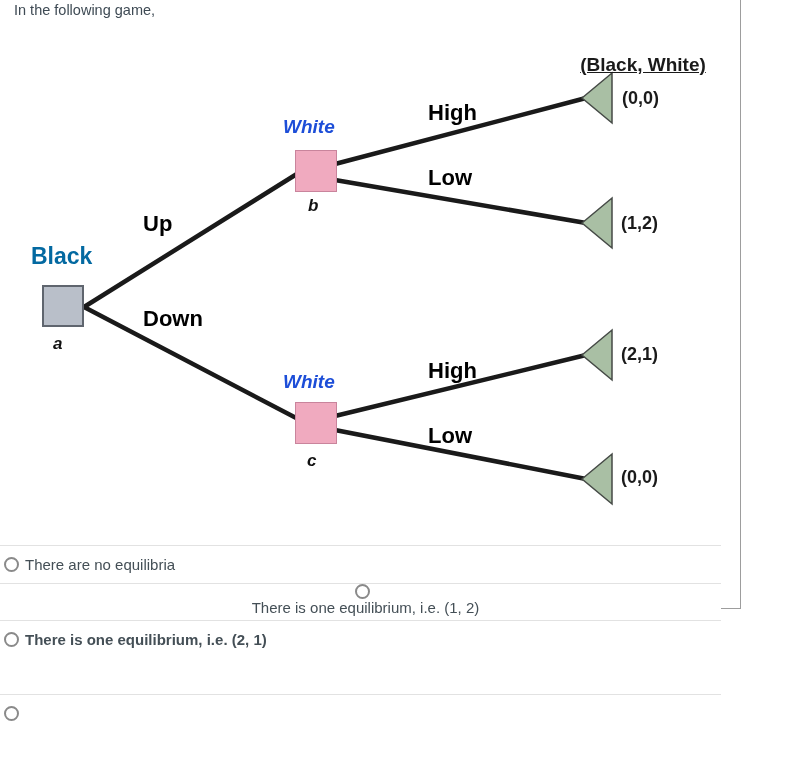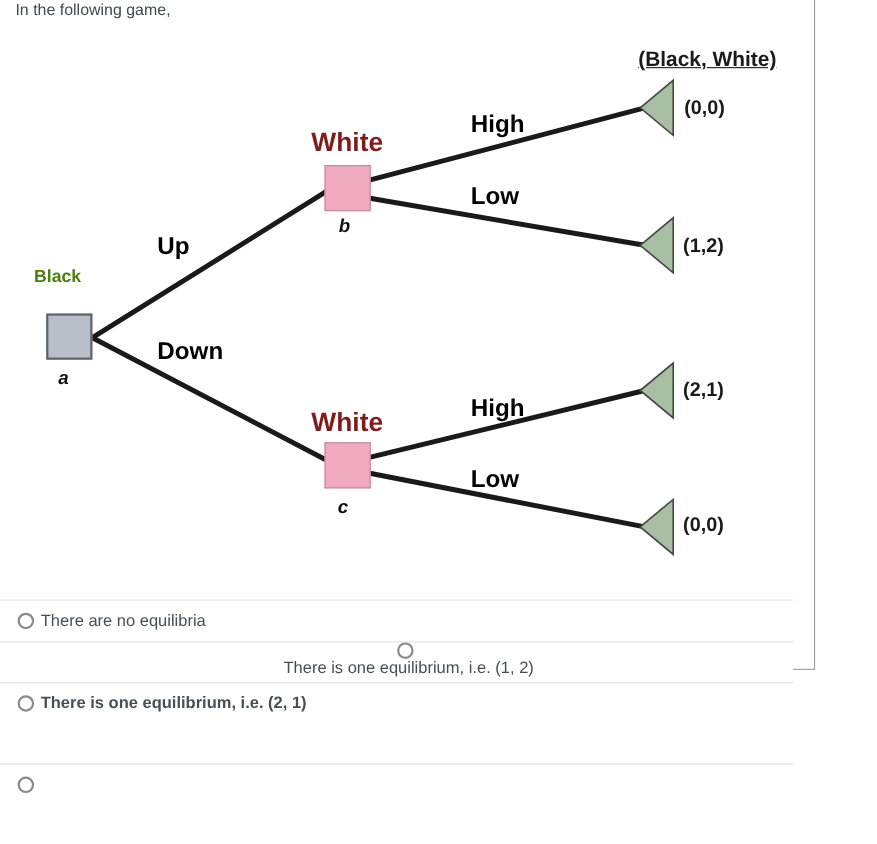--- a/index.html
+++ b/index.html
@@ -9,31 +9,31 @@
                     background:#ffffff; border-right:1px solid #9d9d9d; border-bottom:1px solid #9d9d9d; }
   .page-title { position:absolute; left:14px; top:2px; font-size:14.5px; color:#3e4a54; }
 
   
   #tree { position:absolute; left:0; top:30px; width:741px; height:515px; }
   #edges { position:absolute; left:0; top:0; width:741px; height:515px; }
   .node-square { position:absolute; width:42px; height:42px; }
   .node-black  { background:#b9bfc9; border:2px solid #5f656e; }
   .node-white  { background:#f0aabf; border:1px solid #c9849c; }
   .tree-label { position:absolute; font-weight:bold; font-size:22px; color:#000000; white-space:nowrap; }
-  .player-black { color:#4d7c0f; font-size:16px; }
-  .player-white { color:#7f1d1d; font-size:24px; }
+  .player-black { color:#0369a1; font-size:23px; }
+  .player-white { color:#1d4ed8; font-size:19px;font-style:italic; }
   .node-letter { position:absolute; font-weight:bold; font-style:italic; font-size:17px; color:#111; }
   .payoff { position:absolute; font-weight:bold; font-size:18px; color:#1a1a1a; white-space:nowrap; }
-  .payoff-header { position:absolute; left:575px; top:14px; width:136px; text-align:center;
+  .payoff-header { position:absolute; left:575px; top:24px; width:136px; text-align:center;
                    font-weight:bold; font-size:19px; color:#1a1a1a; text-decoration:underline; white-space:nowrap; }
 
   
   .option-row { position:absolute; left:0; width:721px; height:37px;
                 border-top:1px solid #e2e2e2; display:flex; align-items:center;
-                padding-left:16px; background:#fff; }
+                padding-left:4px; background:#fff; }
   .radio-circle { width:15px; height:15px; border:2px solid #8a8a8a; border-radius:50%;
                   background:#fff; flex:0 0 auto; }
   .option-label { margin-left:6px; font-size:15px; color:#444f56; white-space:nowrap; }
 </style>
 </head>
 <body>
 
 <div id="question-panel">
 
   <div class="page-title">In the following game,</div>

